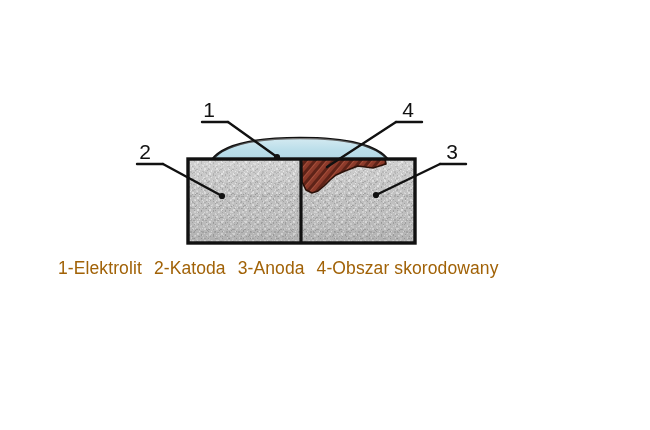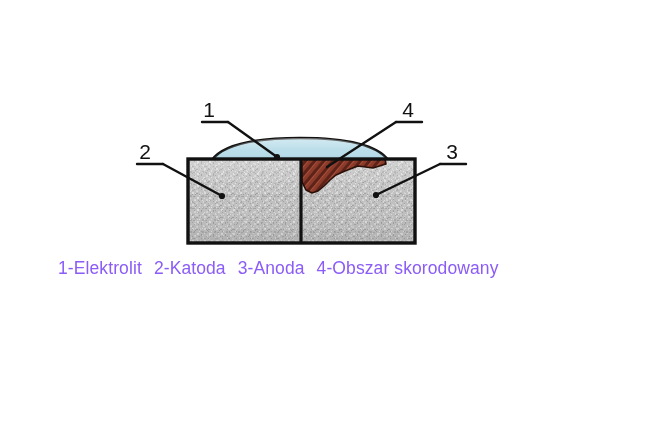--- a/index.html
+++ b/index.html
@@ -16,21 +16,21 @@
     font-family:"Liberation Sans", sans-serif;
     font-size:21px;
     fill:#111111;
   }
   .caption{
     position:absolute;
     left:58px;
     top:258px;
     font-family:"Liberation Sans", sans-serif;
     font-size:17.5px;
-    color:#8b5cf6;
+    color:#a16207;
     white-space:nowrap;
     letter-spacing:0.1px;
   }
   .cap-seg{margin-right:12px;}
   .cap-seg:last-child{margin-right:0;}
 </style>
 </head>
 <body>
 
 <div id="stage">

